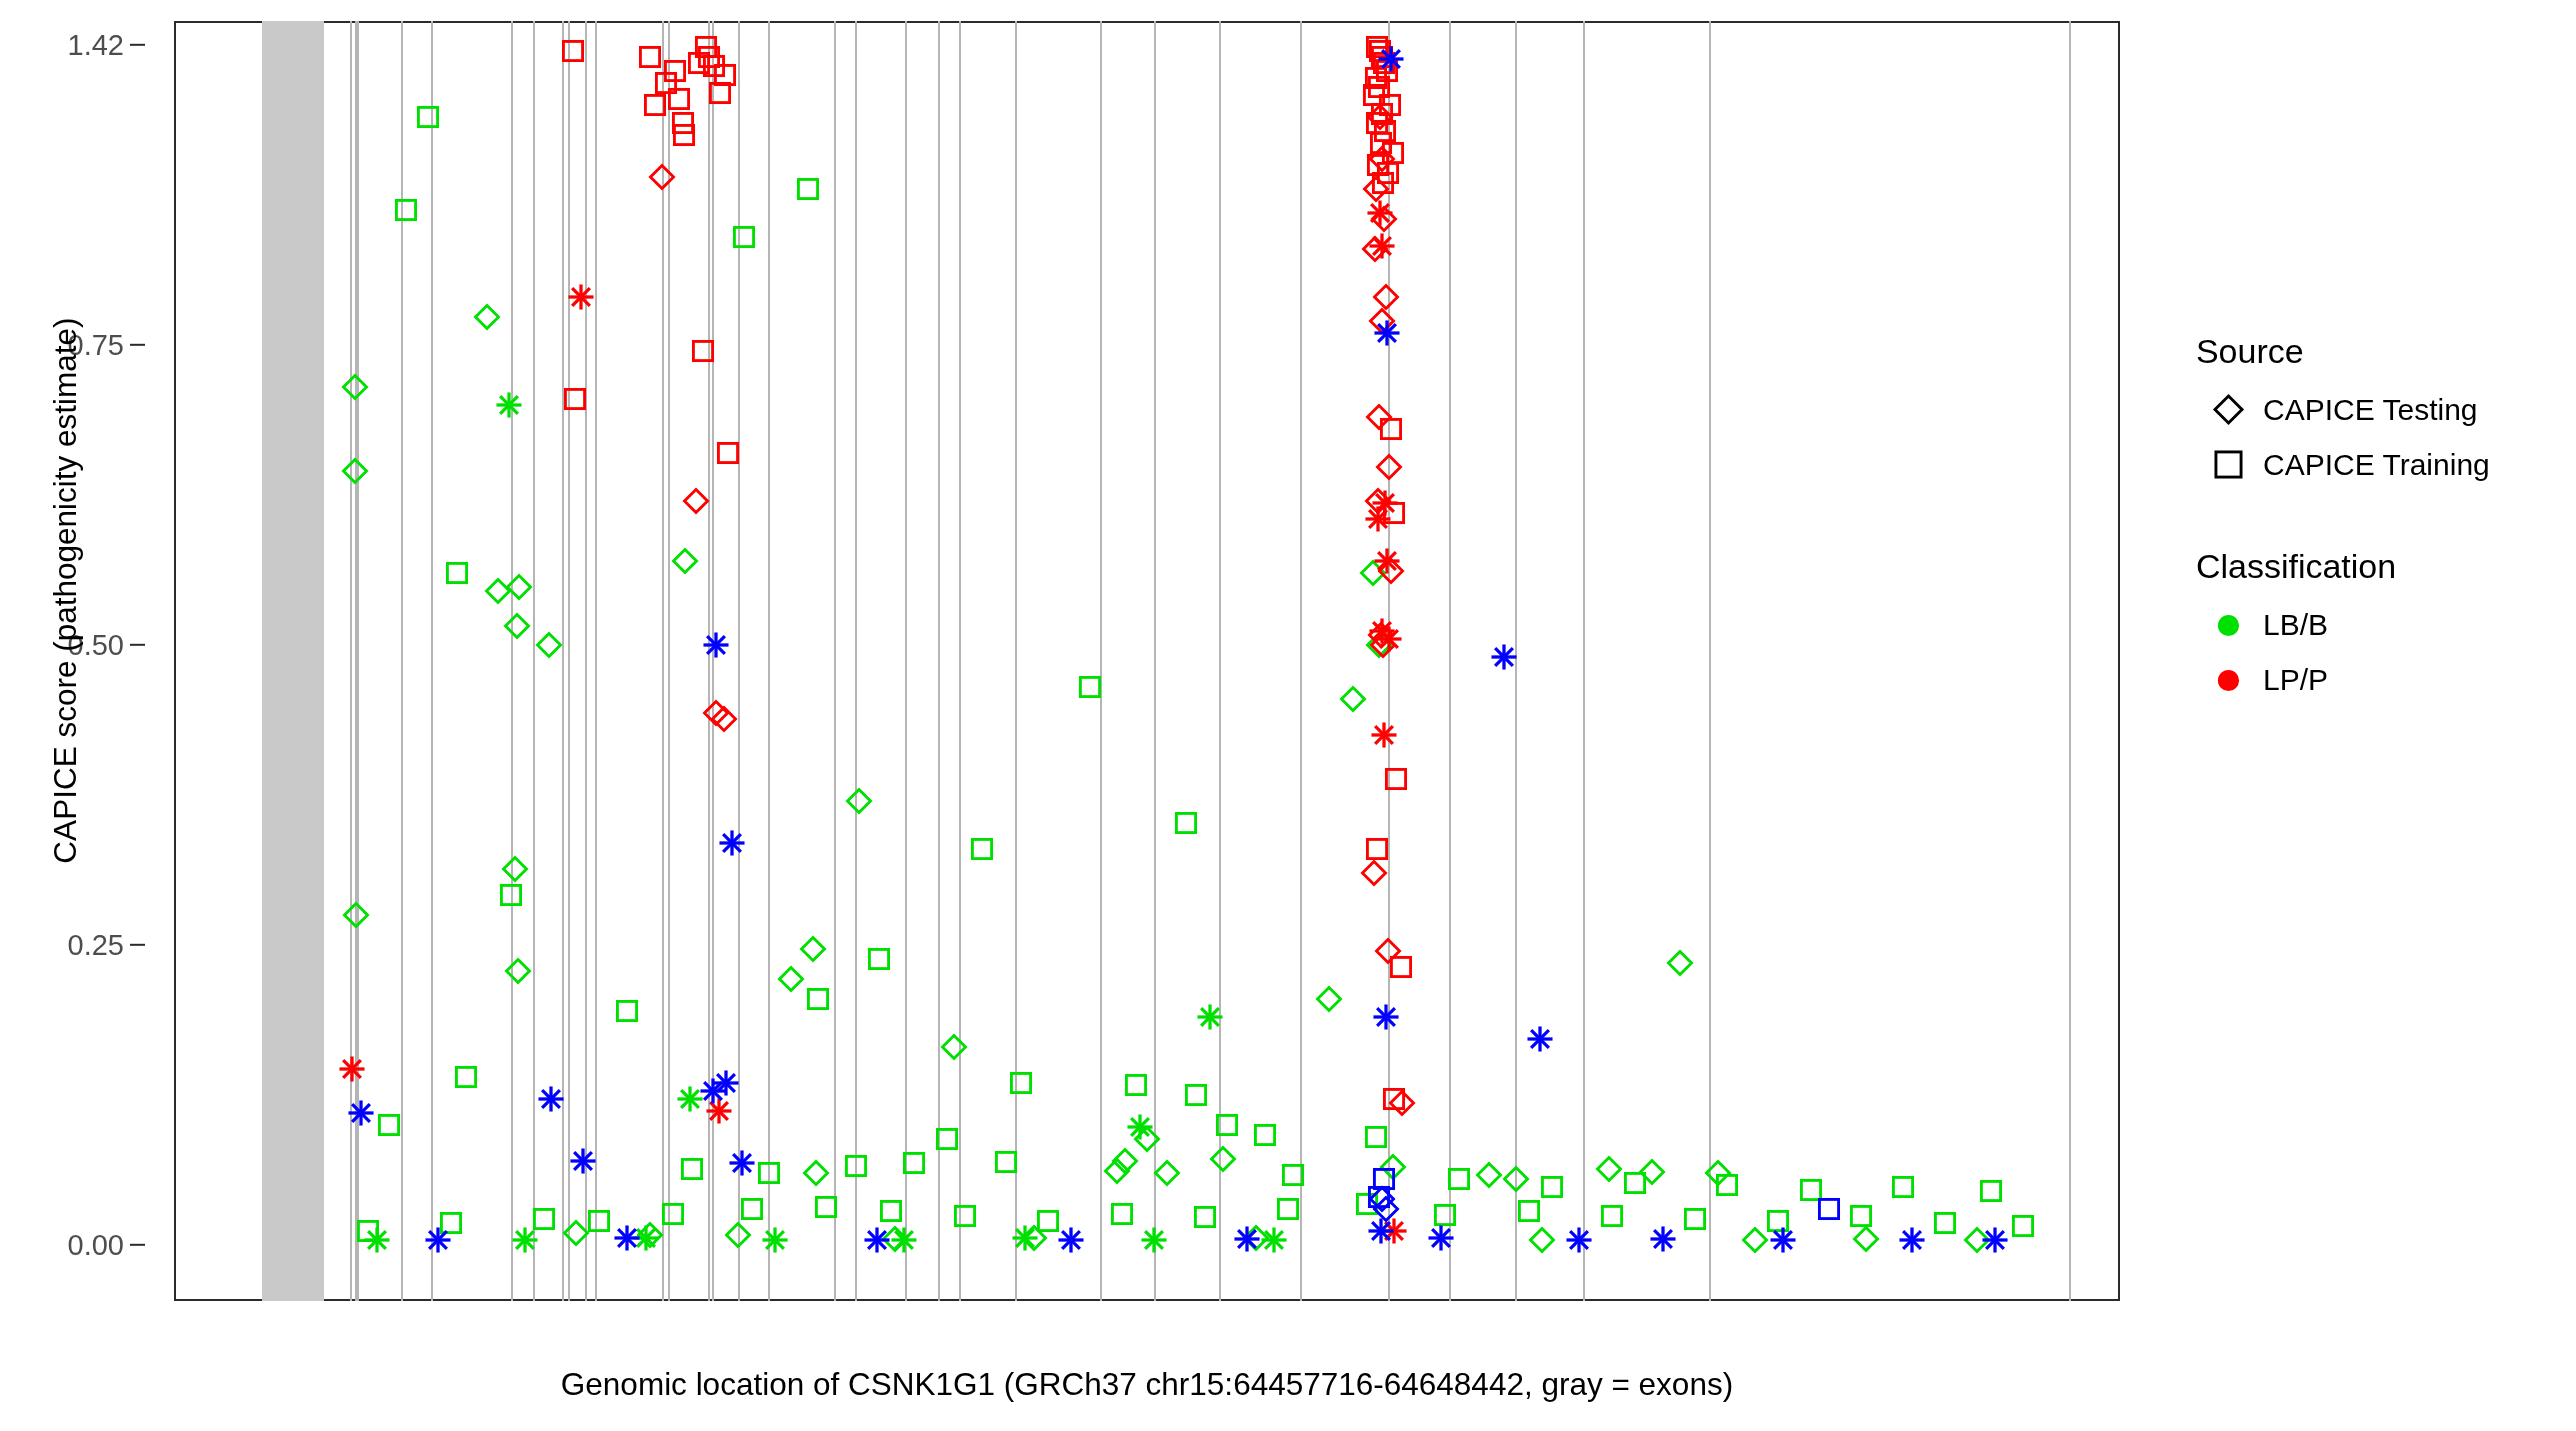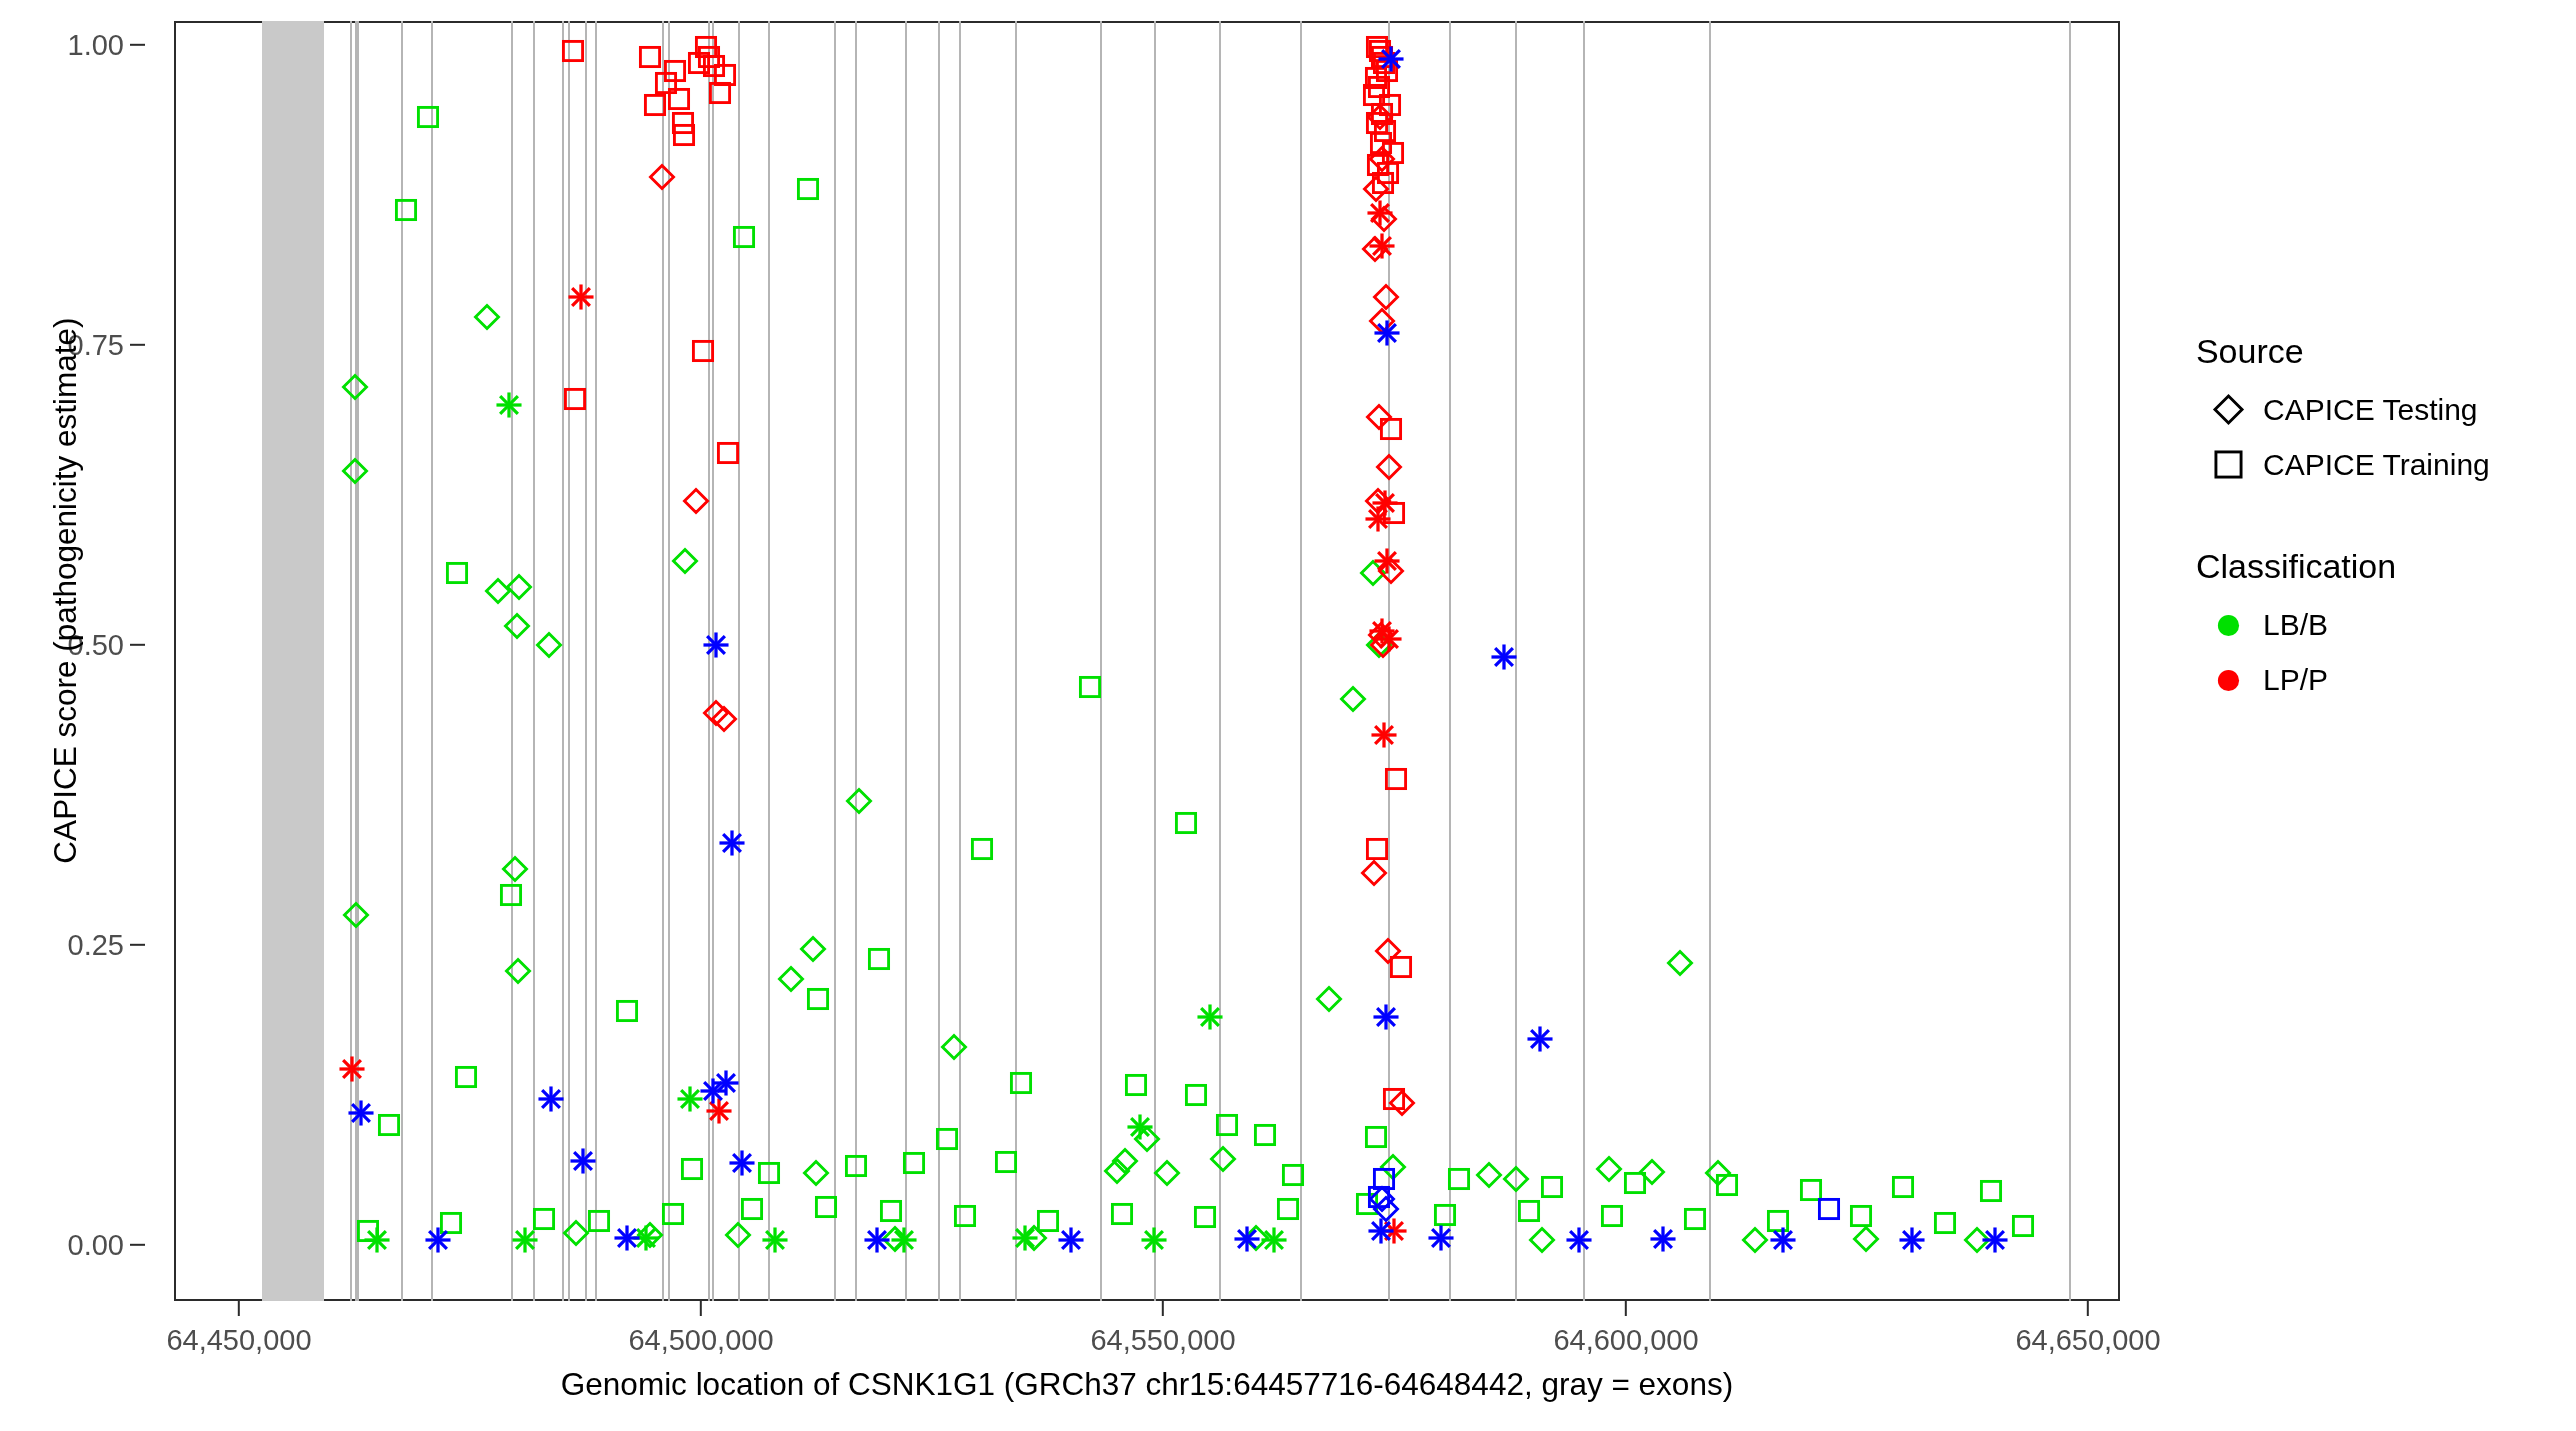--- a/index.html
+++ b/index.html
@@ -53,21 +53,21 @@
   <div id="y-axis">
     <div id="y-ticks">
         <div class="ytick-label" style="top: 1245px; color: rgb(77, 77, 77);">0.00</div>
         <div class="ytick-mark" style="top: 1245px; background: rgb(43, 43, 43);"></div>
         <div class="ytick-label" style="top: 945px; color: rgb(77, 77, 77);">0.25</div>
         <div class="ytick-mark" style="top: 945px; background: rgb(43, 43, 43);"></div>
         <div class="ytick-label" style="top: 645px; color: rgb(77, 77, 77);">0.50</div>
         <div class="ytick-mark" style="top: 645px; background: rgb(43, 43, 43);"></div>
         <div class="ytick-label" style="top: 345px; color: rgb(77, 77, 77);">0.75</div>
         <div class="ytick-mark" style="top: 345px; background: rgb(43, 43, 43);"></div>
-        <div class="ytick-label" style="top: 45px; color: rgb(77, 77, 77);">1.00</div>
+        <div class="ytick-label" style="top: 45px; color: rgb(77, 77, 77);">1.42</div>
         <div class="ytick-mark" style="top: 45px; background: rgb(43, 43, 43);"></div>
       </div>
     <div id="y-title">CAPICE score (pathogenicity estimate)</div>
   </div>
 
   <div id="panel-wrap">
     <div id="panel"></div>
     <div id="plot-inner">
       <div id="exon-bands">
           <div class="exon-band" style="left: 88px; width: 62px; background: rgb(201, 201, 201);"></div>
@@ -1312,32 +1312,20 @@
               <line x1="1" y1="14" x2="27" y2="14" stroke="#0000ff" stroke-width="3.4" stroke-linecap="butt"></line>
               <line x1="4.807611844574881" y1="4.8076118445748826" x2="23.19238815542512" y2="23.192388155425117" stroke="#0000ff" stroke-width="3.4" stroke-linecap="butt"></line>
               <line x1="14" y1="1" x2="14" y2="27" stroke="#0000ff" stroke-width="3.4" stroke-linecap="butt"></line>
               <line x1="23.192388155425117" y1="4.807611844574881" x2="4.8076118445748826" y2="23.19238815542512" stroke="#0000ff" stroke-width="3.4" stroke-linecap="butt"></line>
             </svg>
           </div>
         </div>
     </div>
   </div>
 
-  <div id="x-axis">
-      <div class="xtick-mark" style="left: 65px; background: rgb(43, 43, 43);"></div>
-      <div class="xtick-label" style="left: 65px; color: rgb(77, 77, 77);">64,450,000</div>
-      <div class="xtick-mark" style="left: 527px; background: rgb(43, 43, 43);"></div>
-      <div class="xtick-label" style="left: 527px; color: rgb(77, 77, 77);">64,500,000</div>
-      <div class="xtick-mark" style="left: 989px; background: rgb(43, 43, 43);"></div>
-      <div class="xtick-label" style="left: 989px; color: rgb(77, 77, 77);">64,550,000</div>
-      <div class="xtick-mark" style="left: 1452px; background: rgb(43, 43, 43);"></div>
-      <div class="xtick-label" style="left: 1452px; color: rgb(77, 77, 77);">64,600,000</div>
-      <div class="xtick-mark" style="left: 1914px; background: rgb(43, 43, 43);"></div>
-      <div class="xtick-label" style="left: 1914px; color: rgb(77, 77, 77);">64,650,000</div>
-    </div>
   <div id="x-title">Genomic location of CSNK1G1 (GRCh37 chr15:64457716-64648442, gray = exons)</div>
 
   <div id="legend">
       <div class="legend-block">
         <div class="legend-title">Source</div>
         <div class="legend-row">
           <span class="legend-key">
             <svg width="29" height="29" viewBox="0 0 30 30">
               <path d="M 15 1 L 29 15 L 15 29 L 1 15 Z" fill="none" stroke="#000000" stroke-width="3"></path>
             </svg>

